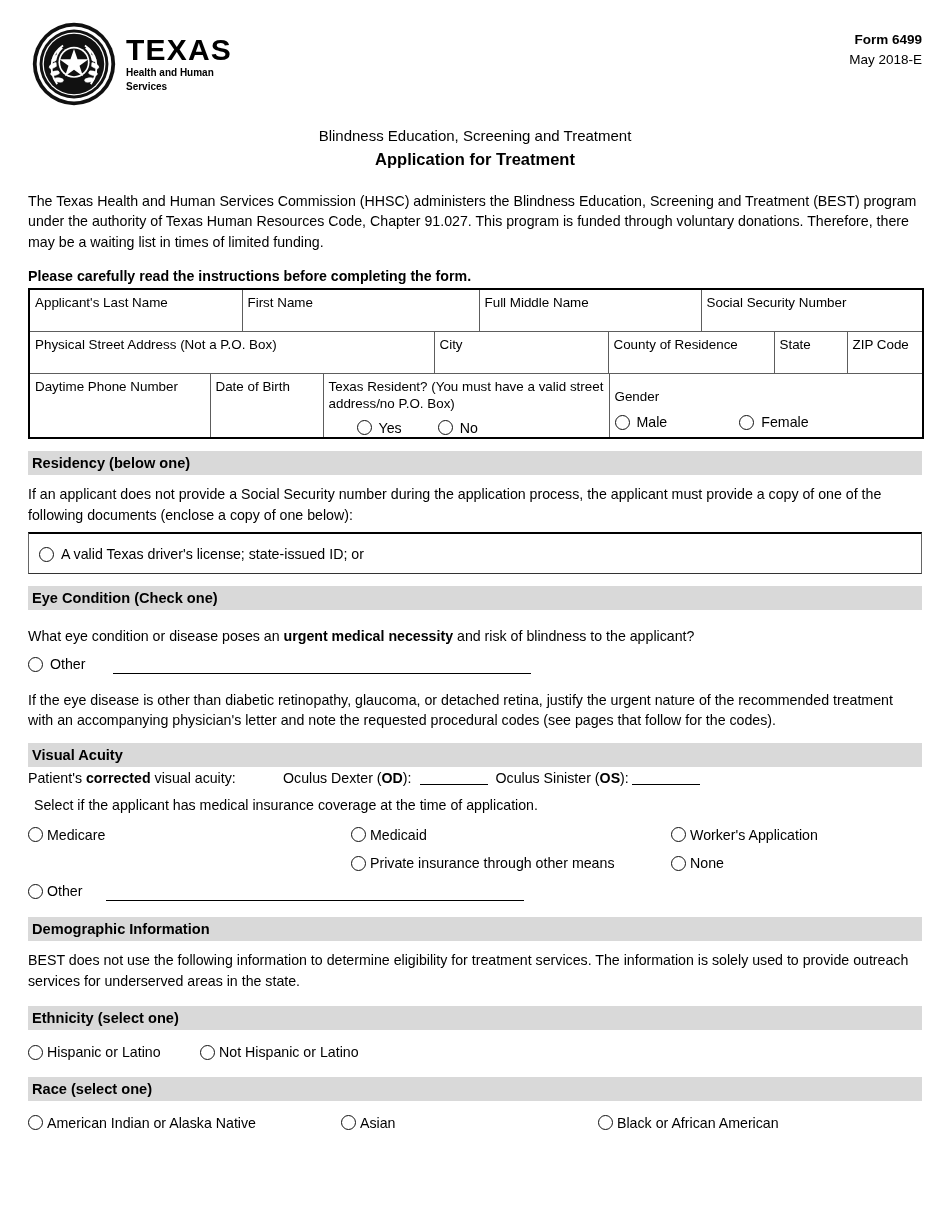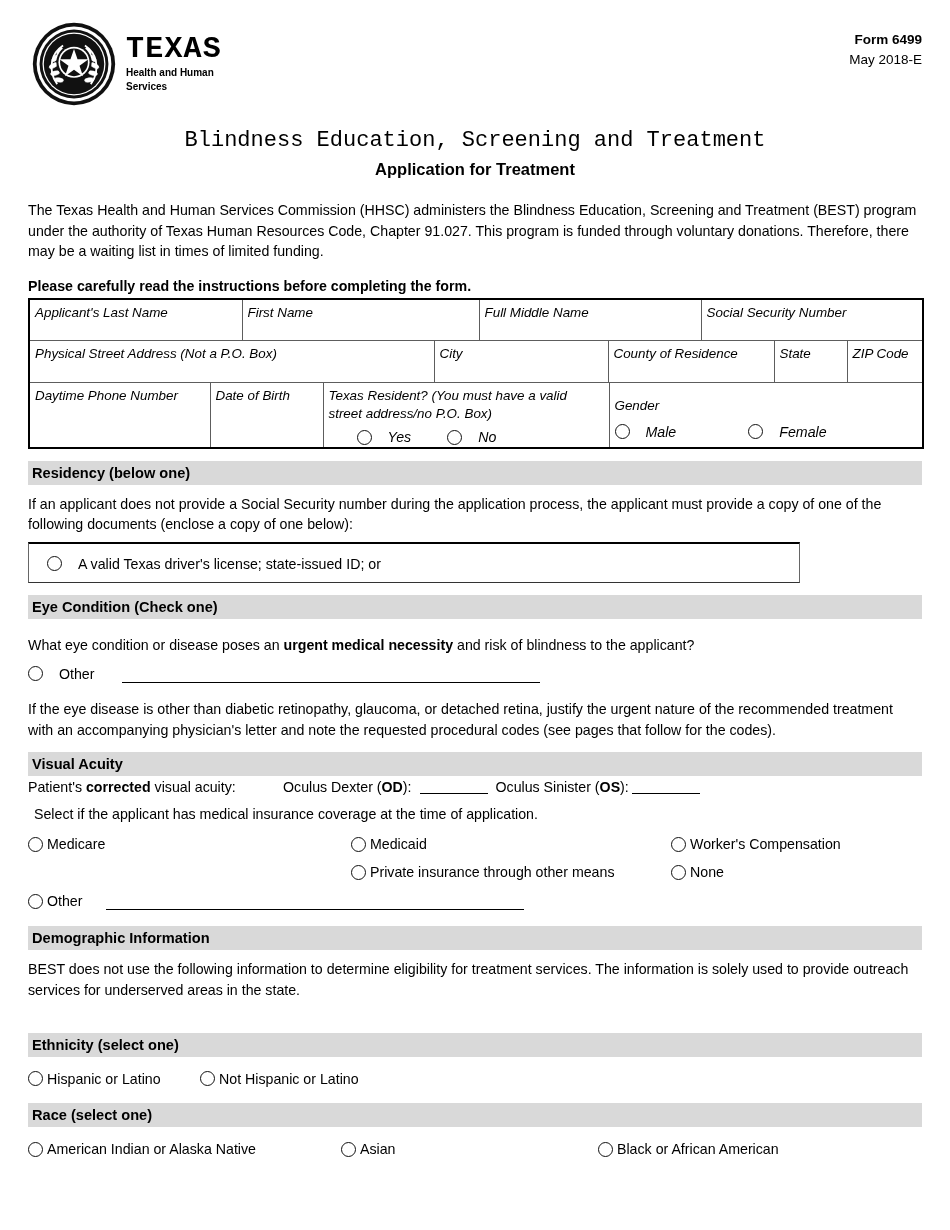--- a/index.html
+++ b/index.html
@@ -13,45 +13,45 @@
     overflow: hidden;
   }
   .page { position: relative; width: 950px; height: 1230px; padding: 0 28px; }
 
   
   .header { position: relative; height: 120px; }
   .logo-wrap { position: absolute; left: 4px; top: 22px; display: flex; align-items: center; }
   .seal { width: 84px; height: 84px; flex: 0 0 auto; }
   .logo-text { margin-left: 10px; line-height: 1; }
   .logo-texas {
-    font-family: Liberation Mono, monospace;
+    font-family: Liberation Sans, sans-serif;
     font-size: 30px; font-weight: 700; letter-spacing: 1.2px;
     line-height: 1.05;
   }
   .logo-sub {
     font-family: "Liberation Sans", sans-serif;
     font-weight: 700; font-size: 10px; line-height: 1.28; margin-top: 1px;
   }
   .form-meta {
     position: absolute; right: 0px; top: 30px;
     text-align: right; font-size: 13.5px; line-height: 1.45;
   }
   .form-meta .fm-no { font-weight: 700; }
 
   
   .doc-title-wrap { text-align: center; margin-top: 6px; }
-  .doc-title-1 { font-size: 22px; line-height: 1.35; font-family: Liberation Mono, monospace; }
+  .doc-title-1 { font-size: 15px; line-height: 1.35; }
   .doc-title-2 { font-size: 16.5px; font-weight: 700; line-height: 1.35; margin-top: 2px; }
 
   
   .intro { font-size: 14.2px; line-height: 1.45; margin-top: 20px; }
   .instruct { font-size: 14.2px; font-weight: 700; margin-top: 16px; margin-bottom: 4px; }
 
   
-  table.appinfo { border-collapse: collapse; width: 894px; table-layout: fixed; font-style: italic; }
+  table.appinfo { border-collapse: collapse; width: 894px; table-layout: fixed; }
   table.appinfo td {
     border: 1px solid #5d5d5d;
     vertical-align: top;
     padding: 4px 5px 0 5px;
     font-size: 13.4px;
     line-height: 1.3;
   }
   table.appinfo tr.row-top td { border-top: 2px solid #000; }
   table.appinfo tr.row-last td { border-bottom: 2px solid #000; }
   table.appinfo td.edge-l { border-left: 2px solid #000; }
@@ -75,30 +75,30 @@
 
   
   .radio {
     display: inline-block;
     width: 15px; height: 15px;
     border: 1.6px solid #111;
     border-radius: 50%;
     flex: 0 0 auto;
     background: #fff;
   }
-  .opt { display: flex; align-items: center; gap: 16px; font-size: 14.2px; line-height: 1.3; }
+  .opt { display: flex; align-items: center; gap: 7px; font-size: 14.2px; line-height: 1.3; }
   .opt-tight { gap: 4px; }
 
   
   .res-box {
-    width: 772px;
+    width: 894px;
     border: 1px solid #666;
     border-top: 2px solid #000;
     border-bottom: 1.6px solid #333;
-    padding: 8px 8px 9px 16px;
+    padding: 8px 8px 9px 8px;
   }
   .res-box .opt { margin: 3px 0 0 2px; }
   .res-box .opt + .opt { margin-top: 13px; }
 
   
   .row-flex { display: flex; }
   .blank-line { border-bottom: 1.7px solid #000; display: inline-block; }
   .acuity-row { display: flex; align-items: flex-end; font-size: 14.2px; margin-top: 3px; }
   .three-col { display: flex; text-align: center; }
   .three-col > div { }
@@ -380,40 +380,40 @@
         <span>Medicaid</span>
       </div>
       <div class="opt opt-tight" style="margin-top:10px">
         <span class="radio"></span>
         <span>Private insurance through other means</span>
       </div>
     </div>
     <div>
       <div class="opt opt-tight">
         <span class="radio"></span>
-        <span>Worker's Compensation</span>
+        <span>Worker's Application</span>
       </div>
       <div class="opt opt-tight" style="margin-top:10px">
         <span class="radio"></span>
         <span>None</span>
       </div>
     </div>
   </div>
   <div class="row-flex" style="margin-top:10px; align-items:flex-end">
     <div class="opt opt-tight">
       <span class="radio"></span>
       <span>Other</span>
     </div>
     <span class="blank-line" style="width:418px; margin-left:24px; height:17px"></span>
   </div>
 
   <div class="sec-bar" style="margin-top:16px">Demographic Information</div>
   <div class="sec-body" style="margin-top:9px">BEST does not use the following information to determine eligibility for treatment services. The information is solely used to provide outreach services for underserved areas in the state.</div>
 
-  <div class="sec-bar" style="margin-top:32px">Ethnicity (select one)</div>
+  <div class="sec-bar" style="margin-top:15px">Ethnicity (select one)</div>
   <div class="three-col" style="margin-top:13px">
     <div class="opt opt-tight" style="width:172px">
       <span class="radio"></span>
       <span>Hispanic or Latino</span>
     </div>
     <div class="opt opt-tight">
       <span class="radio"></span>
       <span>Not Hispanic or Latino</span>
     </div>
   </div>

